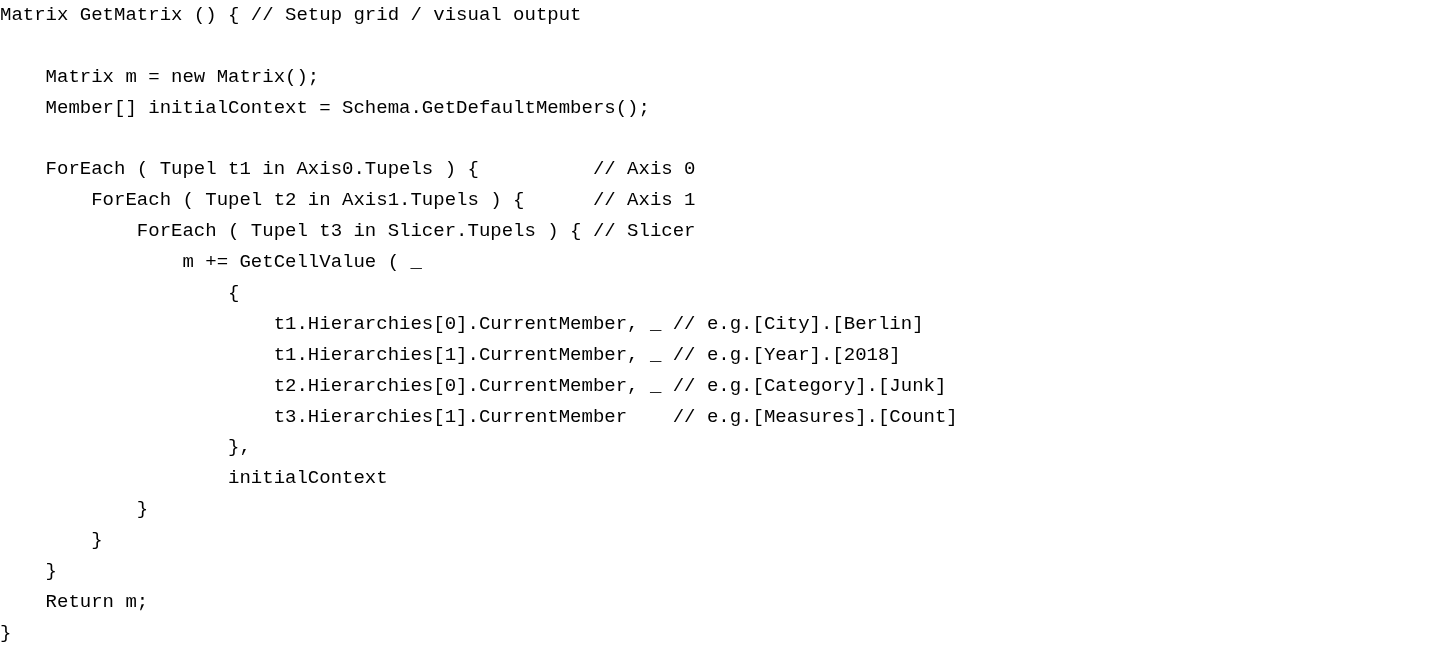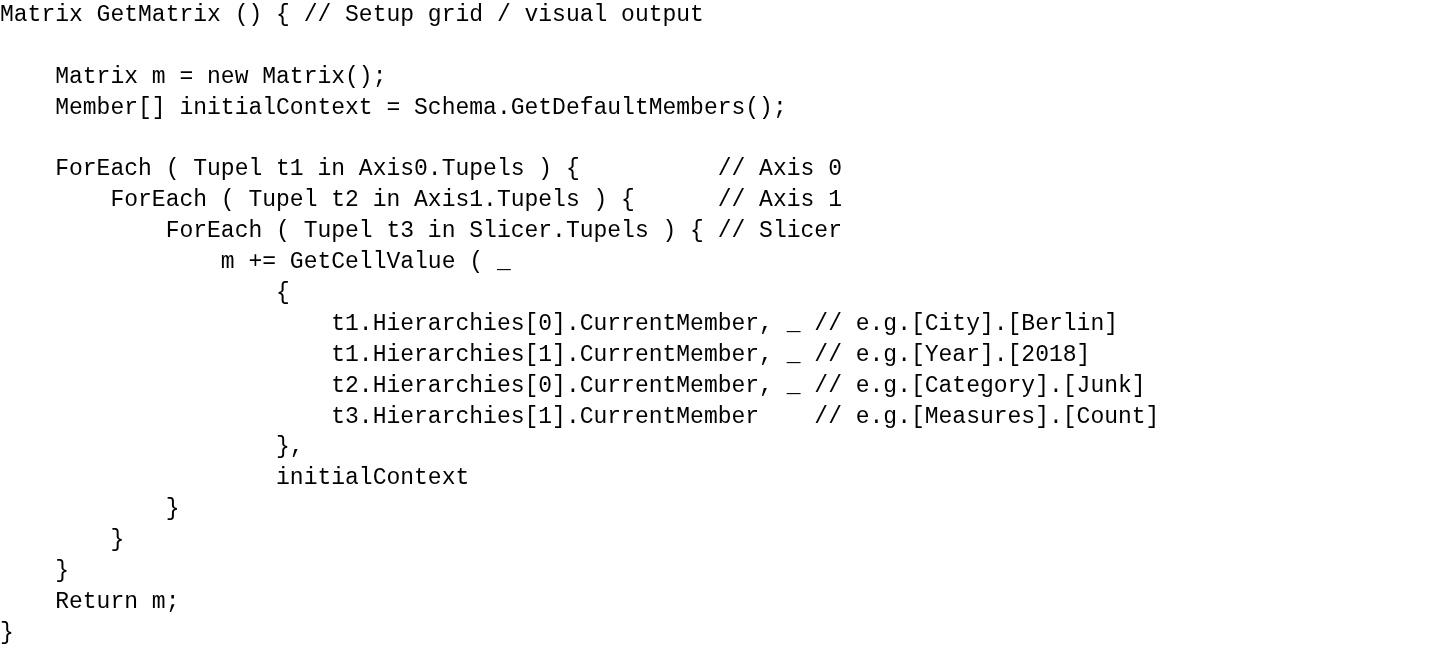--- a/index.html
+++ b/index.html
@@ -1,21 +1,21 @@
 <!DOCTYPE html>
 <html><head>
   <meta charset="utf-8">
   <style>
     html, body { margin: 0; padding: 0; background: #ffffff; }
     body { width: 1432px; height: 652px; overflow: hidden; position: relative; }
     #code {
       position: absolute; left: 0; top: 0;
       margin: 0; padding: 0;
       font-family: "Liberation Mono", "DejaVu Sans Mono", monospace;
-      font-size: 23px;
+      font-size: 19px;
       line-height: 30.9px;
       color: #000000;
       white-space: pre;
     }
     .line { display: block; height: 30.9px; }
   </style>
 </head>
 <body>
 
 <pre id="code"><span class="line">Matrix GetMatrix () { // Setup grid / visual output</span><span class="line"></span><span class="line">    Matrix m = new Matrix();</span><span class="line">    Member[] initialContext = Schema.GetDefaultMembers();</span><span class="line"></span><span class="line">    ForEach ( Tupel t1 in Axis0.Tupels ) {          // Axis 0</span><span class="line">        ForEach ( Tupel t2 in Axis1.Tupels ) {      // Axis 1</span><span class="line">            ForEach ( Tupel t3 in Slicer.Tupels ) { // Slicer</span><span class="line">                m += GetCellValue ( _</span><span class="line">                    {</span><span class="line">                        t1.Hierarchies[0].CurrentMember, _ // e.g.[City].[Berlin]</span><span class="line">                        t1.Hierarchies[1].CurrentMember, _ // e.g.[Year].[2018]</span><span class="line">                        t2.Hierarchies[0].CurrentMember, _ // e.g.[Category].[Junk]</span><span class="line">                        t3.Hierarchies[1].CurrentMember    // e.g.[Measures].[Count]</span><span class="line">                    },</span><span class="line">                    initialContext</span><span class="line">            }</span><span class="line">        }</span><span class="line">    }</span><span class="line">    Return m;</span><span class="line">}</span></pre>

